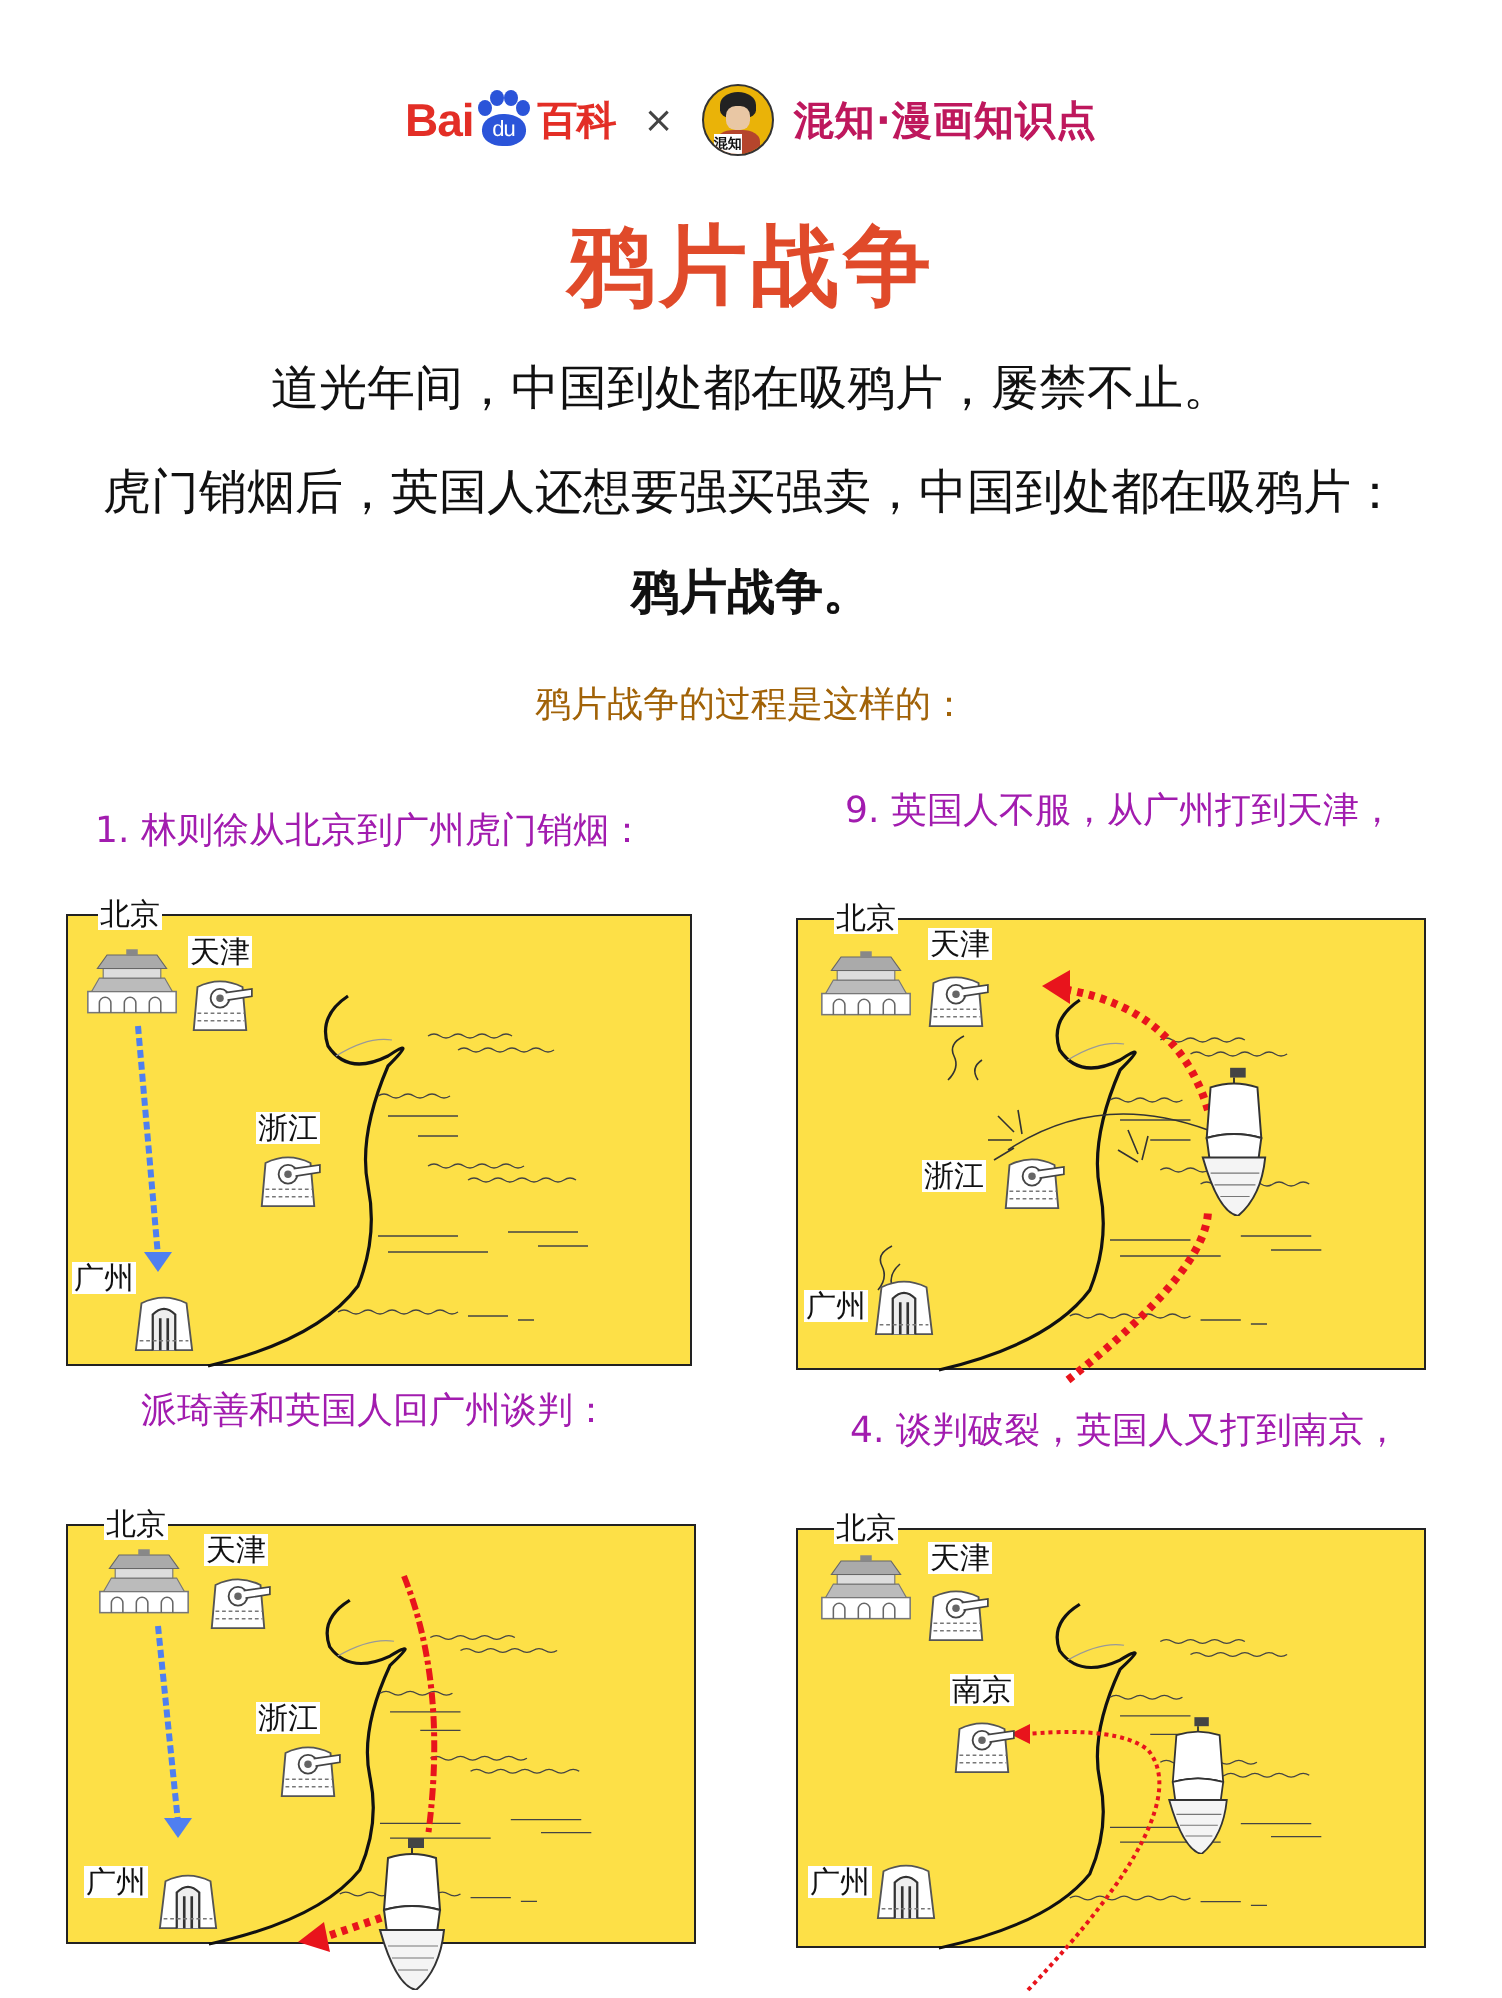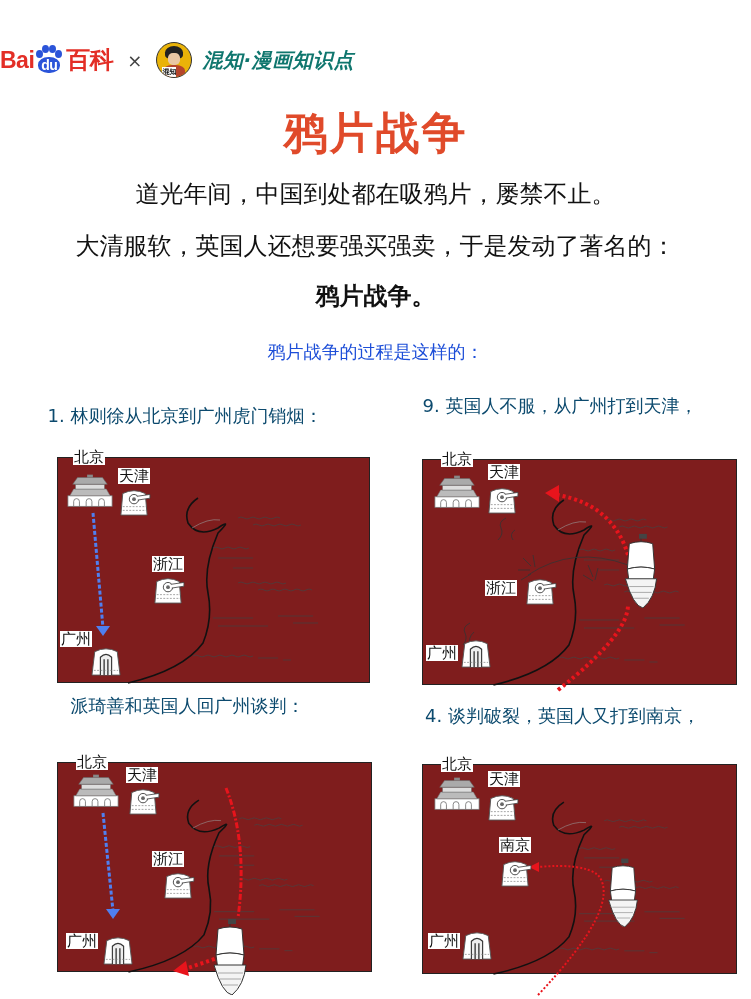--- a/index.html
+++ b/index.html
@@ -1,40 +1,40 @@
 <!DOCTYPE html>
 <html><head>
 <meta charset="utf-8">
 <style>
   html,body{margin:0;padding:0;background:#ffffff;}
   body{width:751px;height:999px;position:relative;overflow:hidden;font-family:"DejaVu Sans","Liberation Sans",sans-serif;color:#111;}
   
-  .brand{position:absolute;top:40px;left:0;width:751px;height:40px;display:flex;align-items:center;justify-content:flex-start;gap:10px;}
+  .brand{position:absolute;top:40px;left:0;width:751px;height:40px;display:flex;align-items:center;justify-content:center;gap:10px;}
   .baidu{display:flex;align-items:center;font-family:"Liberation Sans",sans-serif;font-weight:bold;font-size:23px;color:#e32e26;letter-spacing:-0.5px;}
   .paw{display:inline-block;position:relative;width:28px;height:30px;margin:0 1px;}
   .paw .toe{position:absolute;width:7px;height:8px;background:#2b54d9;border-radius:50%;}
-  .paw .pad{position:absolute;left:3px;top:12px;width:22px;height:16px;background:#2b54d9;border-radius:48% 48% 46% 46%;color:#fff;font-size:14px;line-height:16px;text-align:center;font-weight:bold;}
-  .baike{font-size:24px;color:#e32e26;font-weight:bold;margin-left:2px;}
+  .paw .pad{position:absolute;left:3px;top:12px;width:22px;height:16px;background:#2b54d9;border-radius:48% 48% 46% 46%;color:#fff;font-size:11px;line-height:16px;text-align:center;font-weight:normal;}
+  .baike{font-size:20px;color:#e32e26;font-weight:bold;margin-left:2px;}
   .times{font-size:18px;color:#444;font-weight:normal;margin:0 4px;}
   .avatar{width:34px;height:34px;border-radius:50%;border:1.5px solid #333;position:relative;overflow:hidden;background:#eab308;}
   .avatar .hair{position:absolute;left:8px;top:3px;width:18px;height:13px;background:#222;border-radius:50% 50% 30% 30%;}
   .avatar .face{position:absolute;left:11px;top:10px;width:12px;height:12px;background:#e9c7a4;border-radius:40%;}
   .avatar .body{position:absolute;left:6px;top:22px;width:22px;height:14px;background:#b5452c;border-radius:40% 40% 0 0;}
   .avatar .tag{position:absolute;left:5px;bottom:0;font-size:7px;font-weight:bold;color:#111;background:#fff;}
-  .hunzhi{font-size:20px;font-weight:bold;color:#0f766e;font-style:italic;letter-spacing:0.5px;}
+  .hunzhi{font-size:20px;font-weight:bold;color:#be185d;letter-spacing:0.5px;}
   
   .title{position:absolute;top:104px;left:0;width:751px;text-align:center;font-size:44px;font-weight:bold;color:#e04a2a;letter-spacing:2px;font-family:"DejaVu Sans",sans-serif;}
   .intro{position:absolute;left:0;width:751px;text-align:center;font-size:24px;color:#111;}
   .intro.l1{top:178px;}
   .intro.l2{top:230px;}
   .intro.l3{top:280px;font-weight:bold;font-family:Liberation Serif, serif;}
-  .sub{position:absolute;top:340px;left:0;width:751px;text-align:center;font-size:18px;color:#1d4ed8;}
+  .sub{position:absolute;top:340px;left:0;width:751px;text-align:center;font-size:18px;color:#a16207;}
   
-  .cap{position:absolute;text-align:center;font-size:18px;color:#0c4a6e;line-height:28px;font-family:"DejaVu Sans",sans-serif;}
-  .panel{position:absolute;border:1.5px solid #222;background:#7f1d1d;overflow:visible;margin-left:24px;}
+  .cap{position:absolute;text-align:center;font-size:18px;color:#a21caf;line-height:28px;font-family:"DejaVu Sans",sans-serif;}
+  .panel{position:absolute;border:1.5px solid #222;background:#fde047;overflow:visible;}
   .panel svg{position:absolute;left:0;top:0;overflow:visible;}
   .lbl{position:absolute;font-size:15px;color:#111;background:#fff;line-height:16px;padding:0 1px;}
   .city-icon{position:absolute;}
 </style>
 </head>
 <body>
 
 <div class="brand">
   <div class="baidu">
     <span>Bai</span>
@@ -52,21 +52,21 @@
     <span class="hair"></span>
       <span class="face"></span>
       <span class="body"></span>
     <span class="tag">混知</span>
   </div>
   <span class="hunzhi">混知·漫画知识点</span>
 </div>
 
 <div class="title">鸦片战争</div>
 <div class="intro l1">道光年间，中国到处都在吸鸦片，屡禁不止。</div>
-<div class="intro l2">大清服软，英国人还想要强买强卖，于是发动了著名的：</div>
+<div class="intro l2">虎门销烟后，英国人还想要强买强卖，中国到处都在吸鸦片：</div>
 <div class="intro l3">鸦片战争。</div>
 <div class="sub">鸦片战争的过程是这样的：</div>
 
 <svg width="0" height="0" style="position:absolute">
   <defs>
     <symbol id="palace" viewBox="0 0 50 36">
       <rect x="2" y="24" width="46" height="11" fill="#fff" stroke="#777" stroke-width="0.8"></rect>
       <path d="M8 35 v-5 a3 3 0 0 1 6 0 v5 M21 35 v-5 a3 3 0 0 1 6 0 v5 M34 35 v-5 a3 3 0 0 1 6 0 v5" fill="none" stroke="#666" stroke-width="0.8"></path>
       <path d="M4 24 L46 24 L42 17 L8 17 Z" fill="#bbb" stroke="#777" stroke-width="0.6"></path>
       <rect x="10" y="12" width="30" height="5" fill="#ddd" stroke="#777" stroke-width="0.6"></rect>

